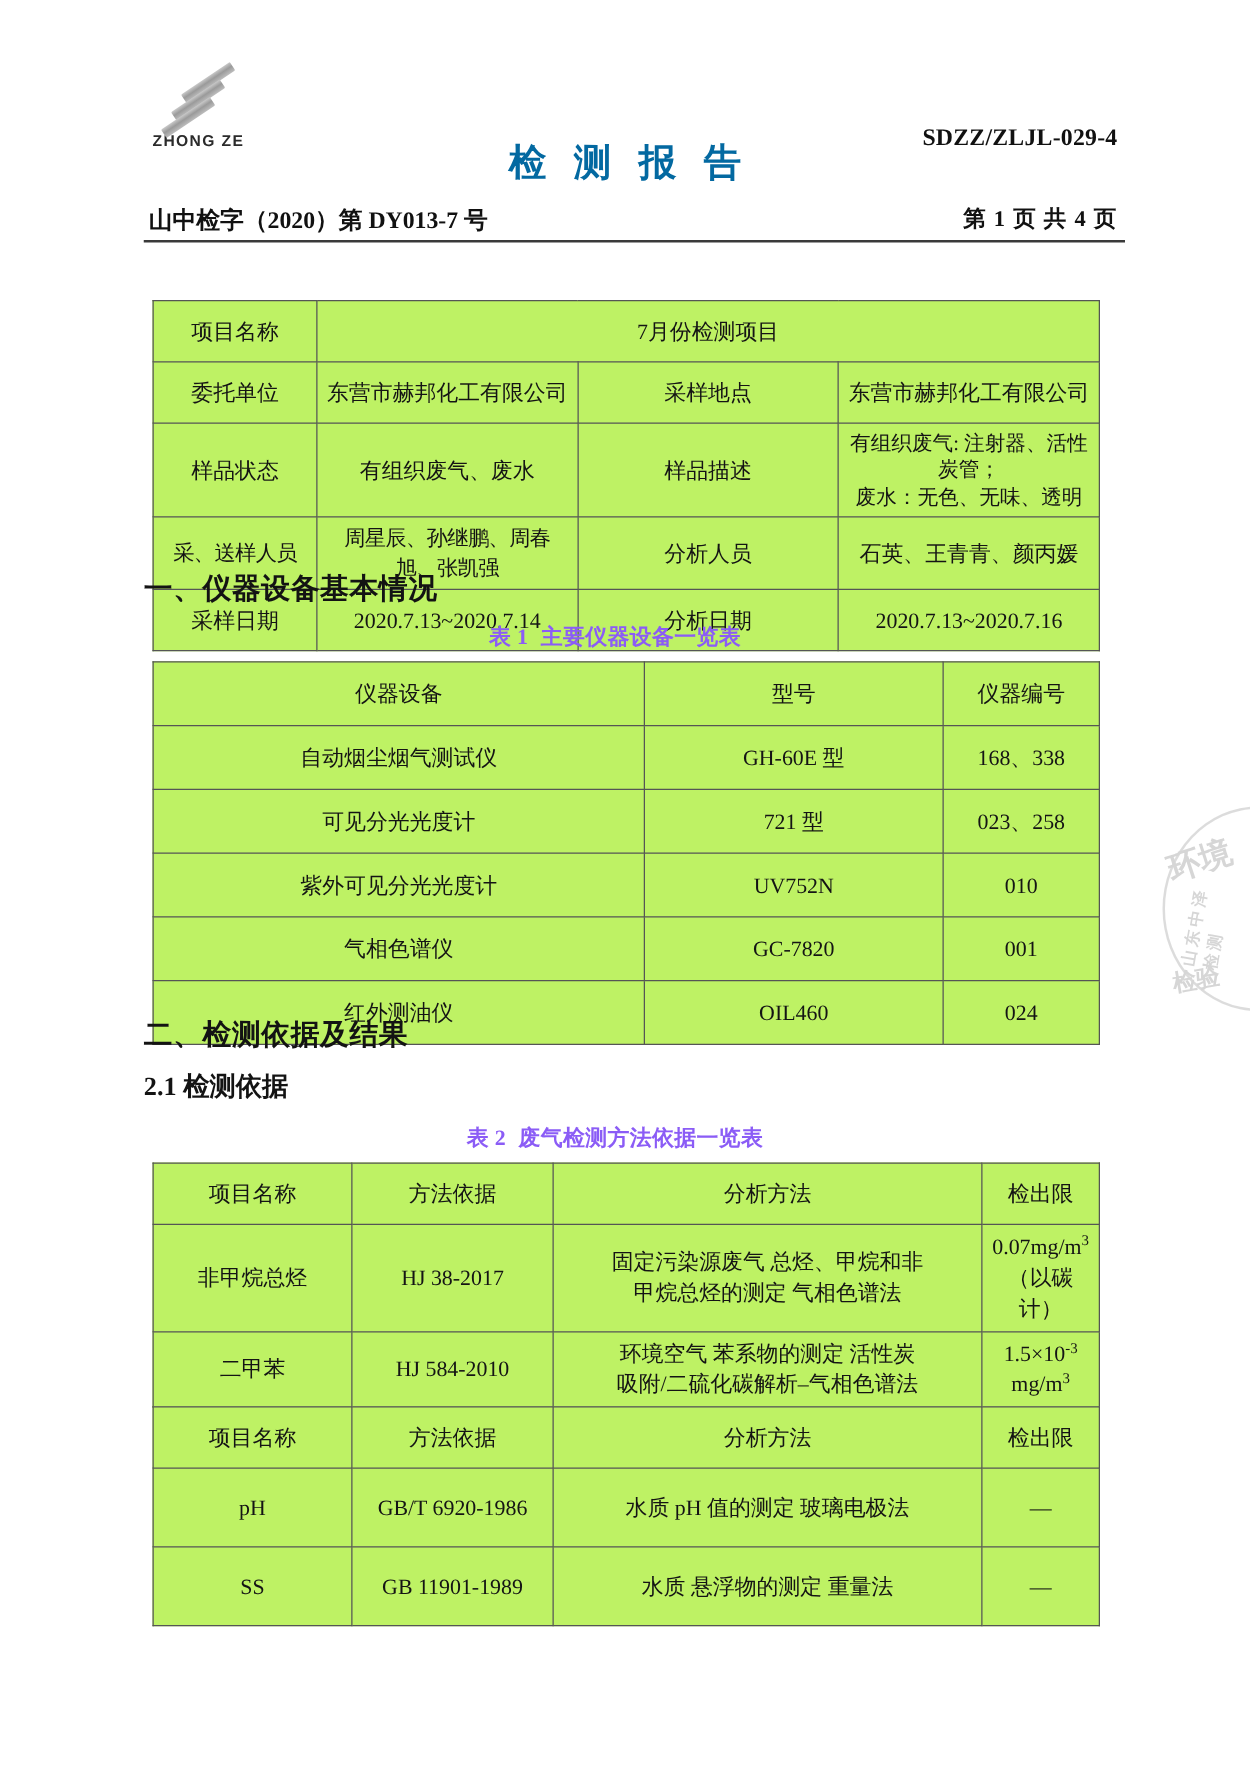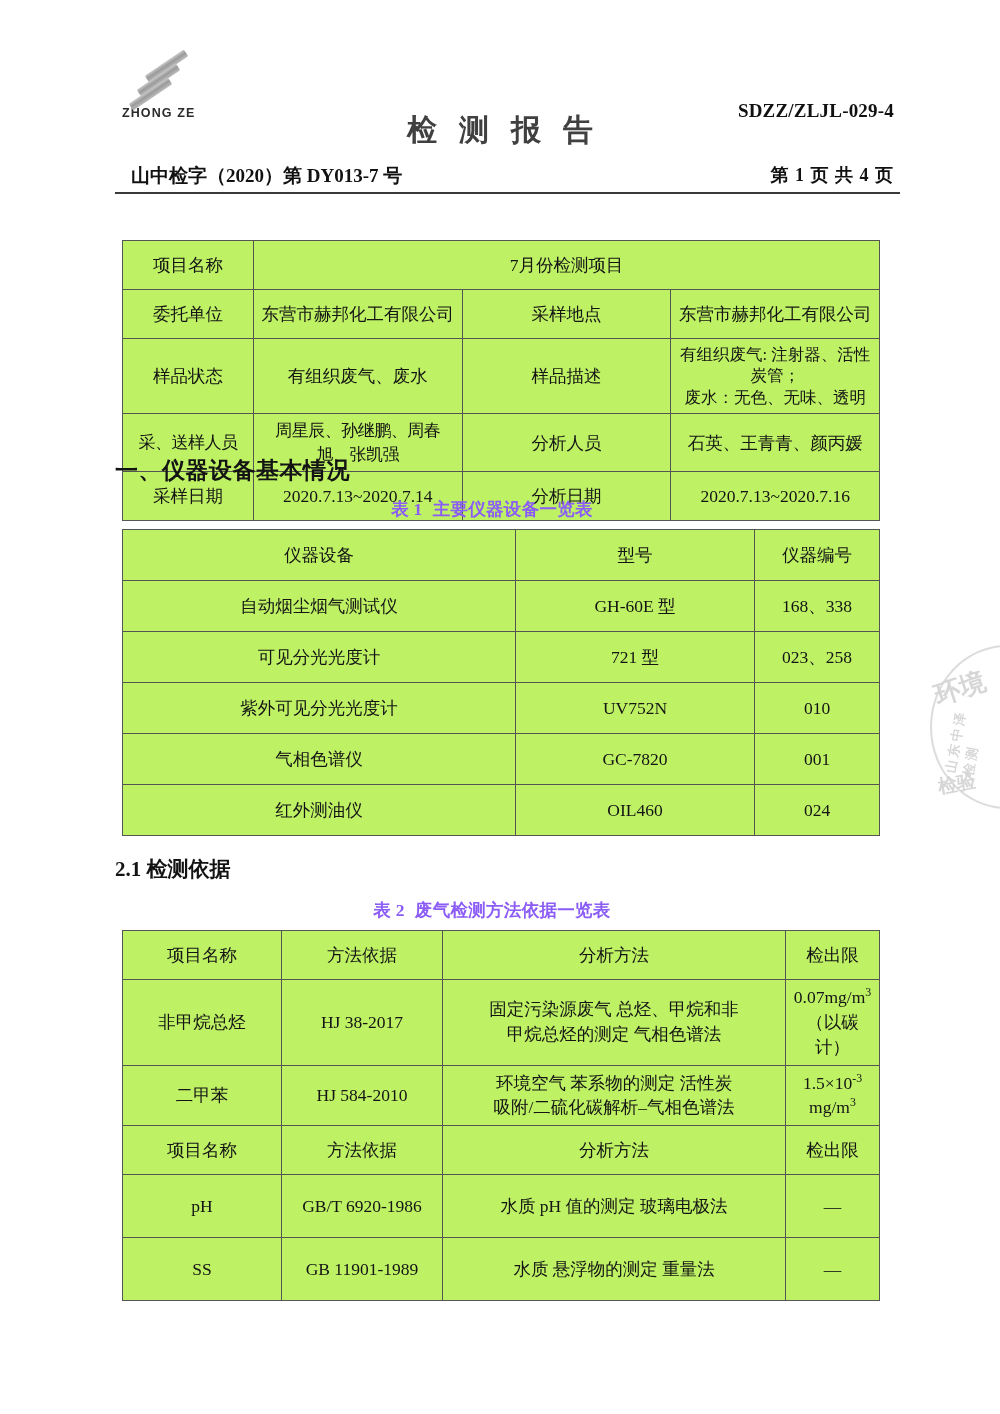--- a/index.html
+++ b/index.html
@@ -77,33 +77,33 @@
   .main-title {
     position: absolute;
     left: 0;
     right: 0;
     top: 110px;
     text-align: center;
     font-size: 30px;
     font-weight: bold;
     letter-spacing: 22px;
     text-indent: 22px;
-    color: #404040;
+    color: #0369a1;
   }
 
   .sub-line {
     position: absolute;
     left: 115px;
     right: 106px;
     top: 163px;
     height: 28px;
   }
   .report-no {
     position: absolute;
-    left: 16px;
+    left: 4px;
     top: 0;
     font-size: 19px;
     font-weight: bold;
     color: #111;
     text-align: center;
   }
   .page-no {
     position: absolute;
     right: 0;
     top: 0;
@@ -322,20 +322,21 @@
       </tr>
       <tr>
         <td>红外测油仪</td>
         <td>OIL460</td>
         <td>024</td>
       </tr>
     </tbody>
       </table>
   </div>
 
+  <div class="sec-h1" style="top:812px;">二、检测依据及结果</div>
   <div class="sec-h2" style="top:855px;">2.1 检测依据</div>
 
   <div class="tbl-cap" style="top:898px;">
     <span class="capnum">表 2</span><span>废气检测方法依据一览表</span>
   </div>
 
   <div class="tbl-wrap" style="top:930px;">
     <table class="doc t23">
       <tbody>
           <tr>

